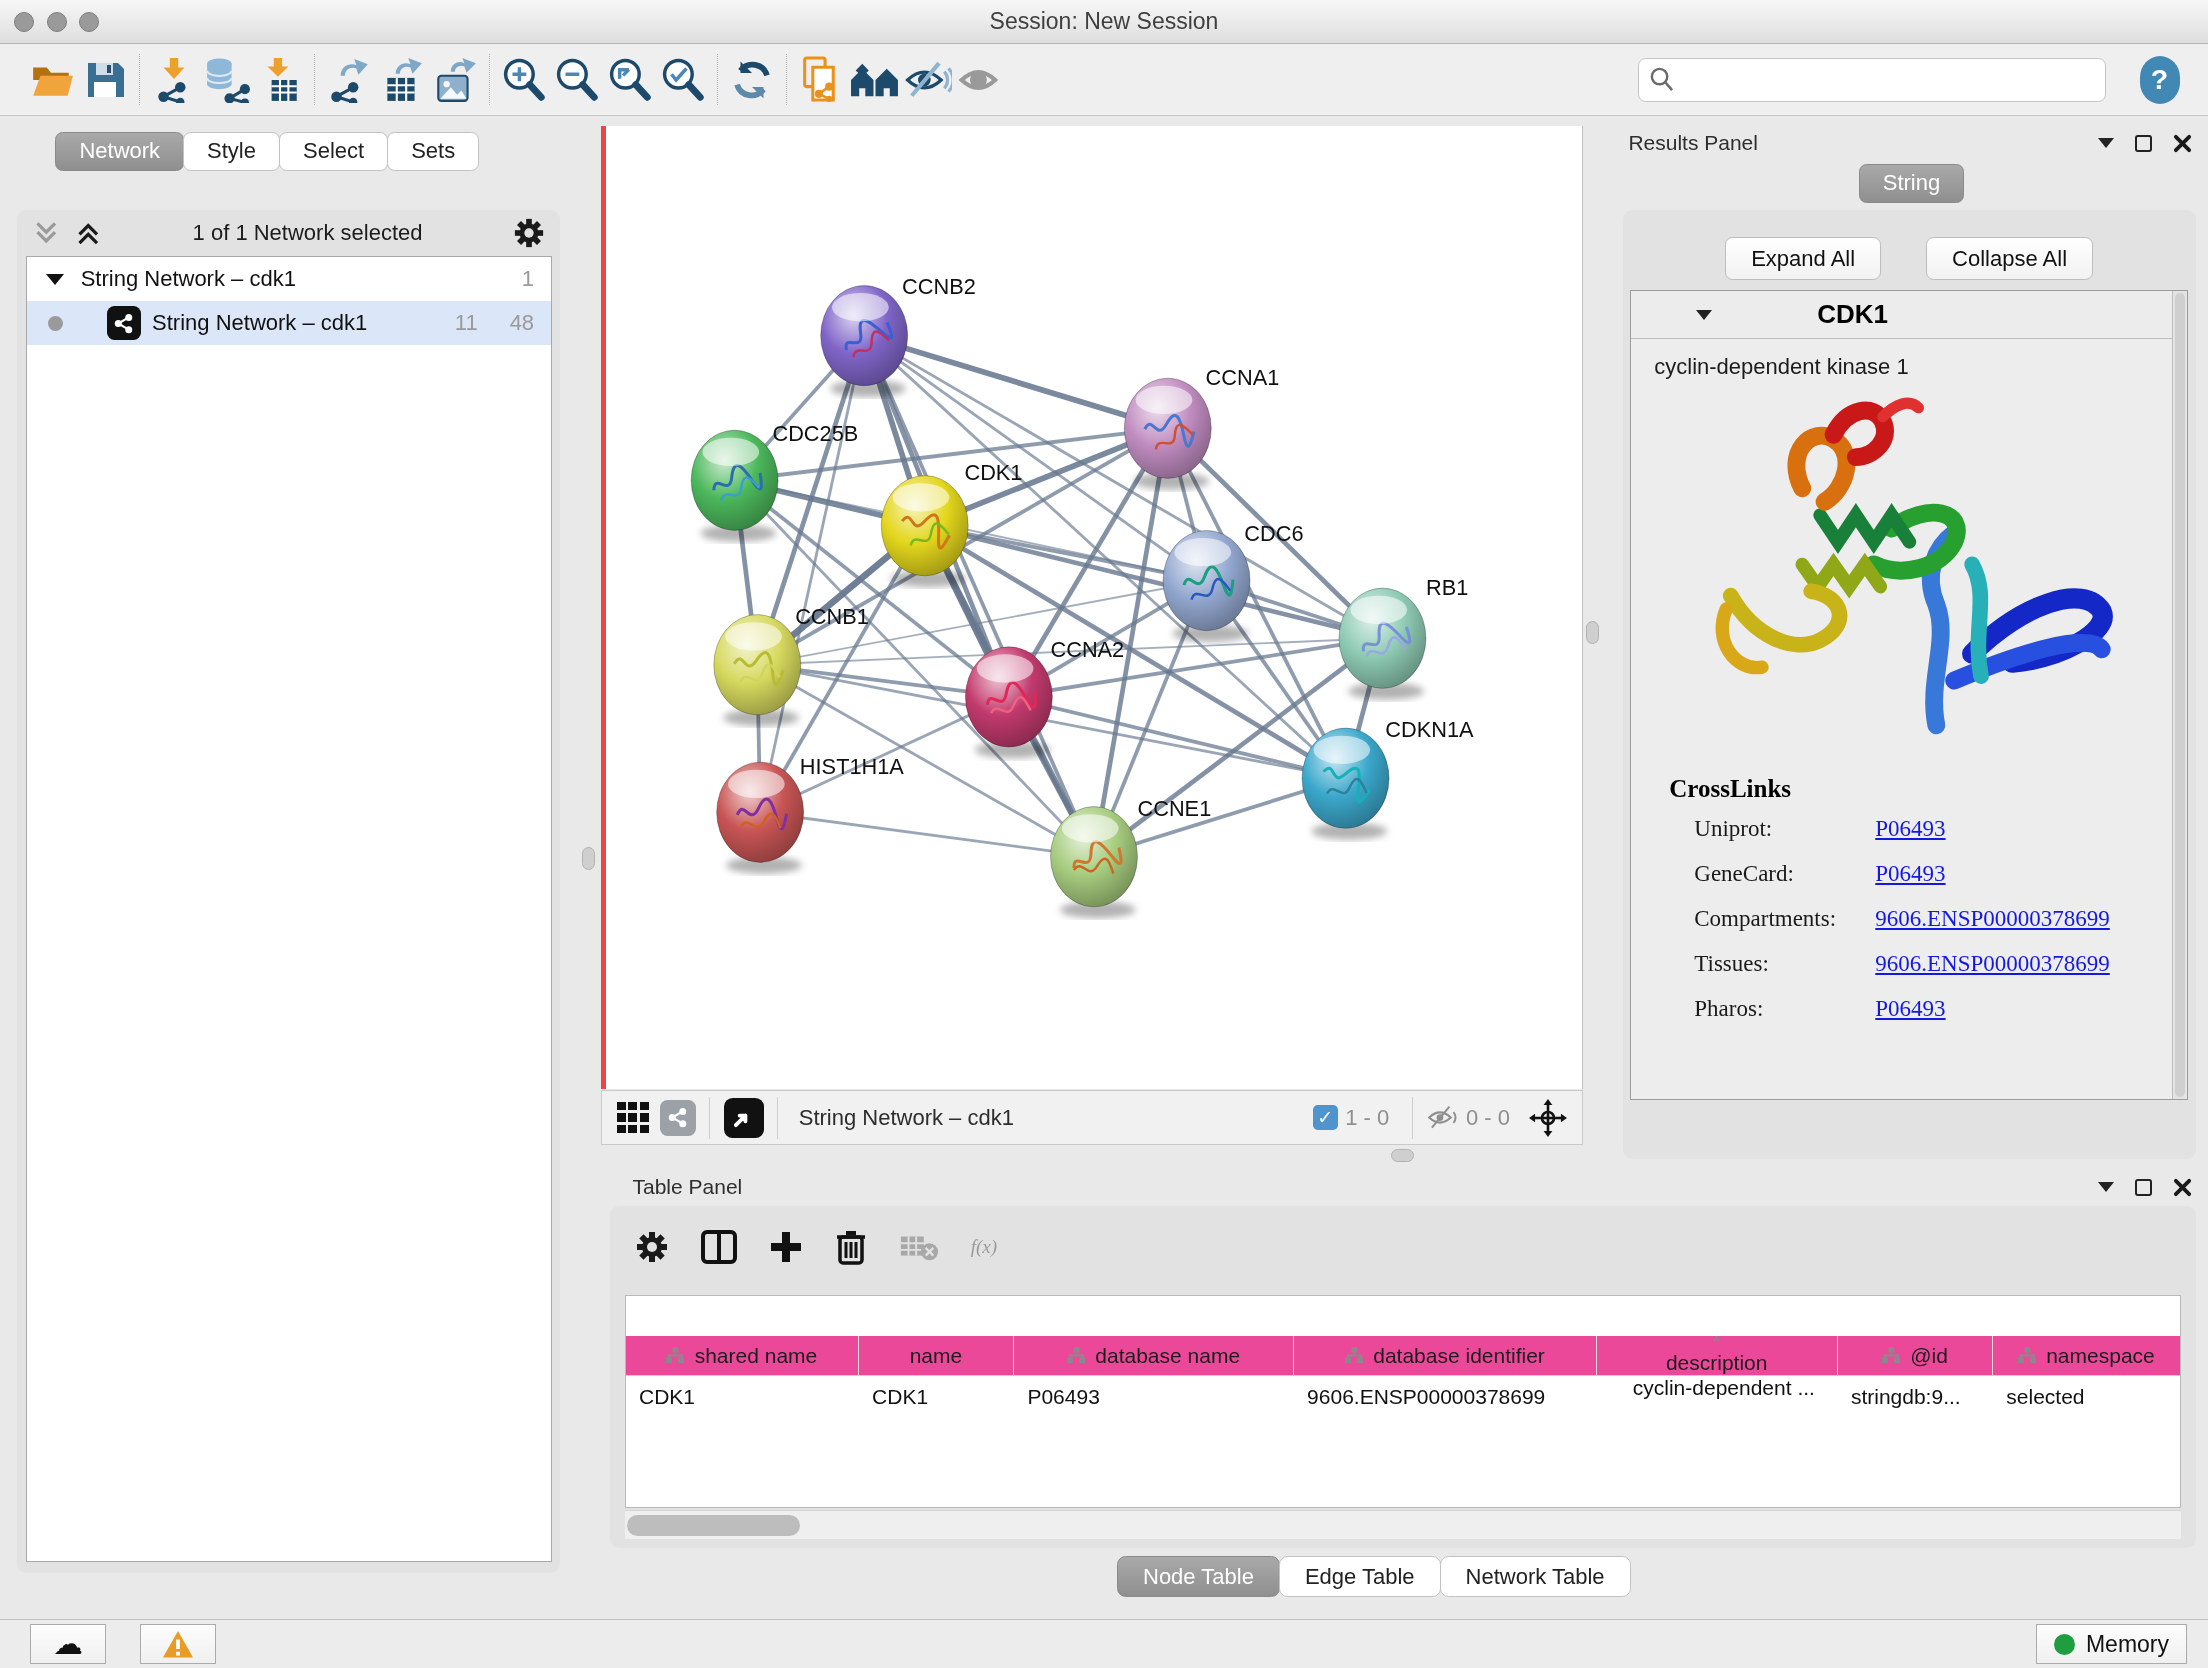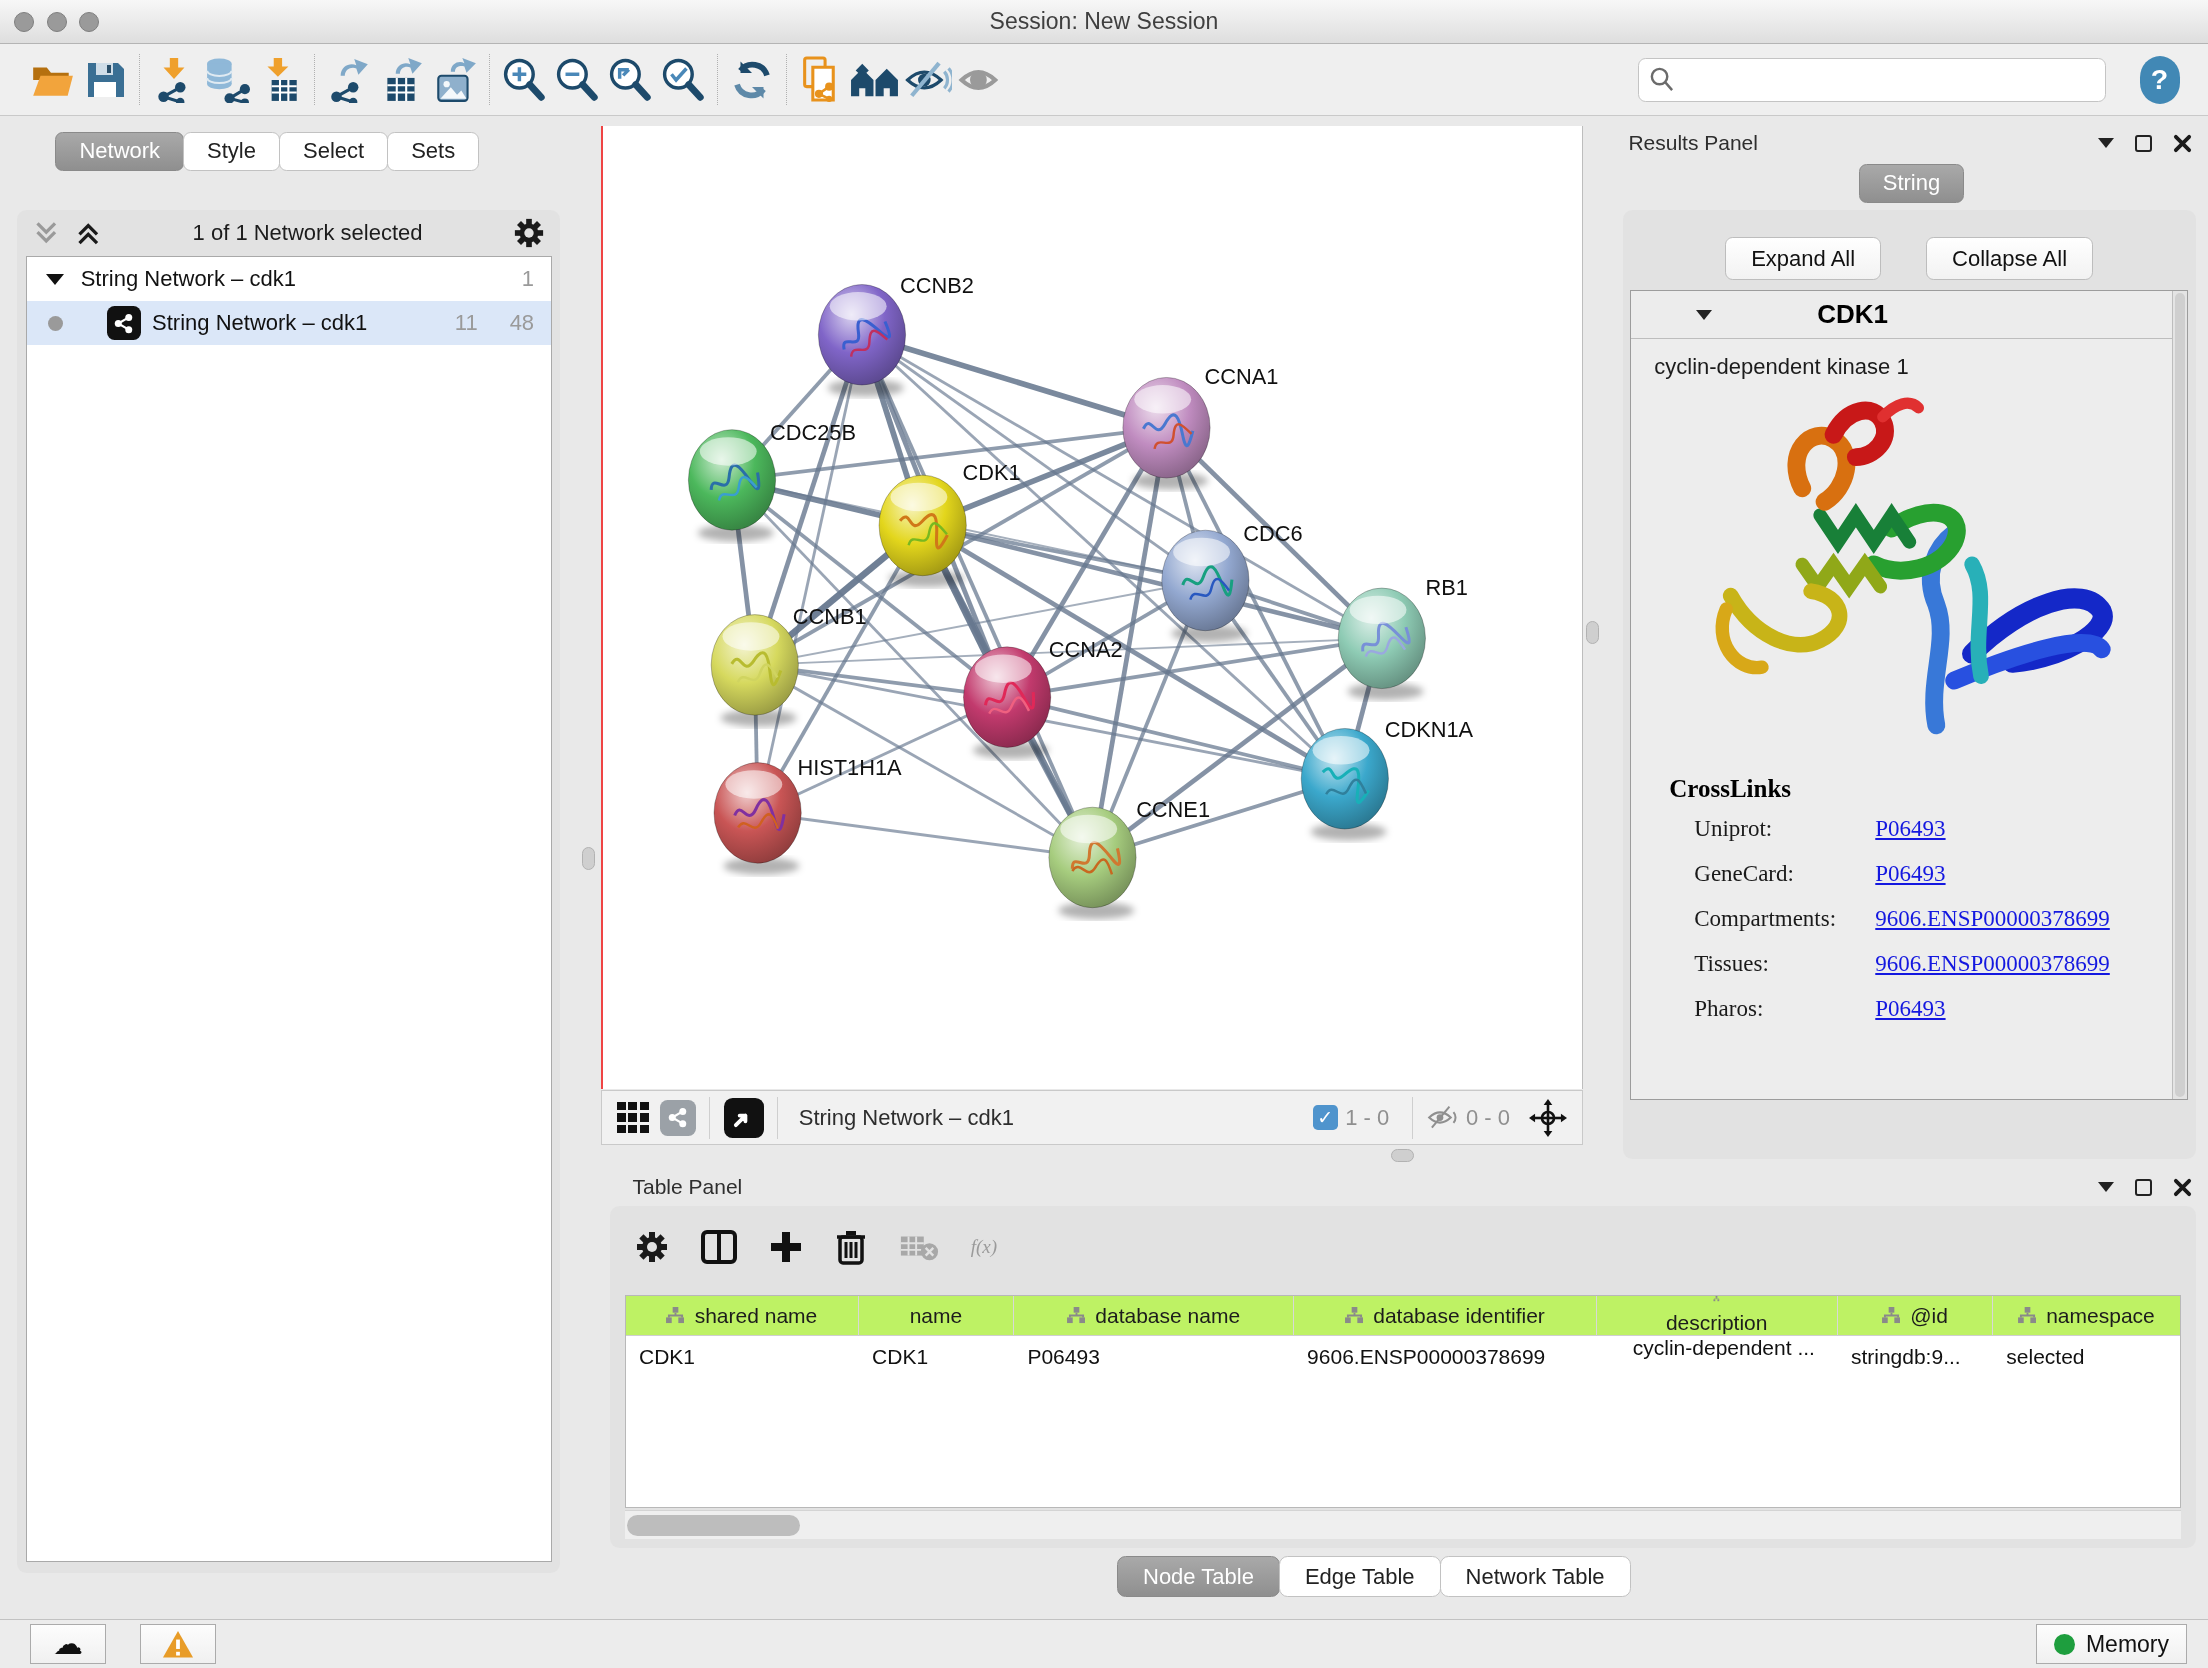--- a/index.html
+++ b/index.html
@@ -48,21 +48,21 @@
   #cp-tree { position:absolute; left:8.6px; right:7.6px; top:46px; bottom:11.4px; background:#fff; border:1px solid #a9a9a9; }
   .tree-row { display:flex; align-items:center; height:44px; font-size:22px; color:#111; }
   .tree-row .count { margin-left:auto; color:#9a9a9a; margin-right:17px; display:flex; gap:32px; }
   .tree-row.selected { background:#dbe7f8; }
   .tree-caret { width:0;height:0;border-left:9.5px solid transparent;border-right:9.5px solid transparent;border-top:11.4px solid #111; margin:0 17px 0 19px; }
   .tree-dot { width:15px; height:15px; border-radius:50%; background:#9a9a9a; margin:0 0 0 21px; }
   .net-badge { width:34px; height:34px; border-radius:7.6px; background:#111; display:flex; align-items:center; justify-content:center; margin-left:44px; margin-right:11.4px; }
 
   
   #network-canvas { position:absolute; left:601px; top:126px; width:982px; height:963px; background:#fff;
-    border-left:2px solid #ef4444; border-right:1px solid #bdbdbd; }
+    border-left:5px solid #ef4444; border-right:1px solid #bdbdbd; }
   #network-svg { width:100%; height:100%; }
   #network-toolbar { position:absolute; left:601px; top:1090px; width:982px; height:55px; background:#f1f1f1;
     border:1px solid #c9c9c9; display:flex; align-items:center; padding:0 15px; }
   .nt-sep { border-left:1px solid #cfcfcf; height:42px; margin:0 13.3px; }
   #nt-name { font-size:22px; color:#2d2d2d; margin-left:7.6px; }
   .nt-count { font-size:22px; color:#8f8f8f; margin:0 9.5px 0 7.6px; }
   #nt-check { width:25px; height:25px; border-radius:4.8px; background:#4f94cd; color:#fff; font-size:19px;
     display:flex; align-items:center; justify-content:center; }
   .grid-icon { display:grid; grid-template-columns:repeat(3,8.6px); grid-gap:2.9px; }
   .grid-icon i { width:8.6px; height:8.6px; background:#111; display:block; }
@@ -90,21 +90,21 @@
   .xl-row { display:flex; font-size:23px; margin-bottom:19px; }
   .xl-label { width:181px; margin-left:25px; color:#1a1a1a; }
   .xl-link { color:#1418e0; text-decoration:underline; }
 
   
   #table-panel { position:absolute; left:604px; top:1170px; width:1601px; height:445px; }
   #tp-sub { position:absolute; left:5.7px; right:9.5px; top:36px; height:342px; }
   #tp-toolbar { display:flex; align-items:center; gap:32px; padding:13.3px 0 0 25px; height:68px; }
   .fx { font-family:"Liberation Serif", serif; font-style:italic; font-size:19px; color:#9a9a9a; }
   #tp-table { position:absolute; left:15px; right:15px; top:89px; height:213px; background:#fff; border:1px solid #b8b8b8; }
-  #tp-header { display:flex; height:40px; background:#bef264; border-bottom:1.9px solid #cfcfcf; }
+  #tp-header { display:flex; height:40px; background:#ec4899; border-bottom:1.9px solid #cfcfcf;margin-top:40px; }
   .th { display:flex; align-items:center; justify-content:center; gap:9.5px; font-size:21px; color:#1c1c1c; border-right:1px solid #d8d8d8; overflow:hidden; white-space:nowrap; }
   #tp-row { display:flex; height:42px; background:#fff; }
   .td { font-size:21px; color:#111; padding-left:13.3px; display:flex; align-items:center; overflow:hidden; white-space:nowrap; }
   .c0{width:15%;} .c1{width:10%;} .c2{width:18%;} .c3{width:19.5%;} .c4{width:15.5%;flex-direction:column;} .c5{width:10%;} .c6{width:12%;}
   #tp-hscroll { position:absolute; left:15px; right:15px; bottom:9.5px; height:28.5px; background:#efefef; border-top:1px solid #d4d4d4; }
   #tp-hscroll .thumb { position:absolute; left:1.9px; top:3.8px; width:173px; height:21px; border-radius:10.5px; background:#bdbdbd; }
   #tp-tabs { position:absolute; left:513px; top:386px; display:flex; }
   #tp-tabs .tab { border-radius:8.6px; padding:6.7px 25px; }
 
   

